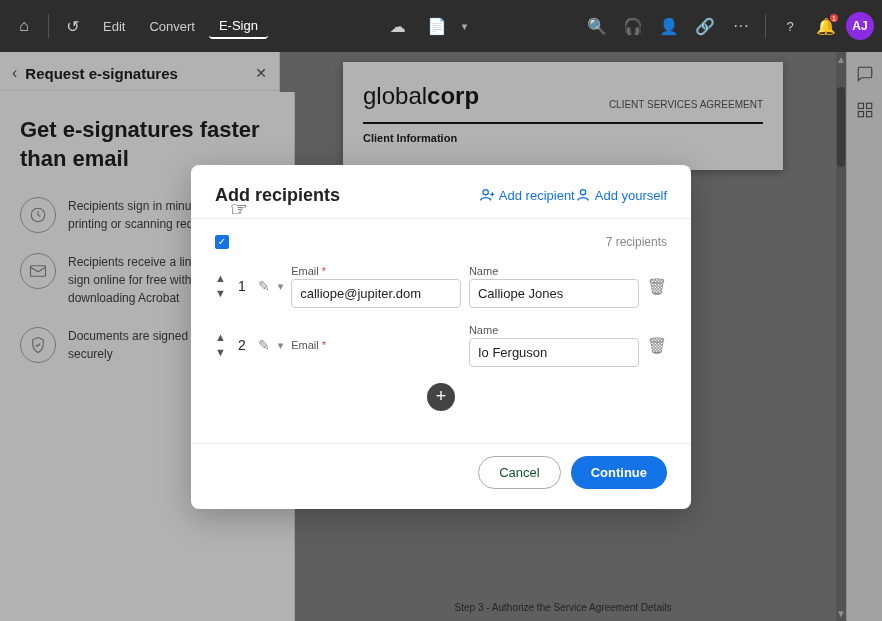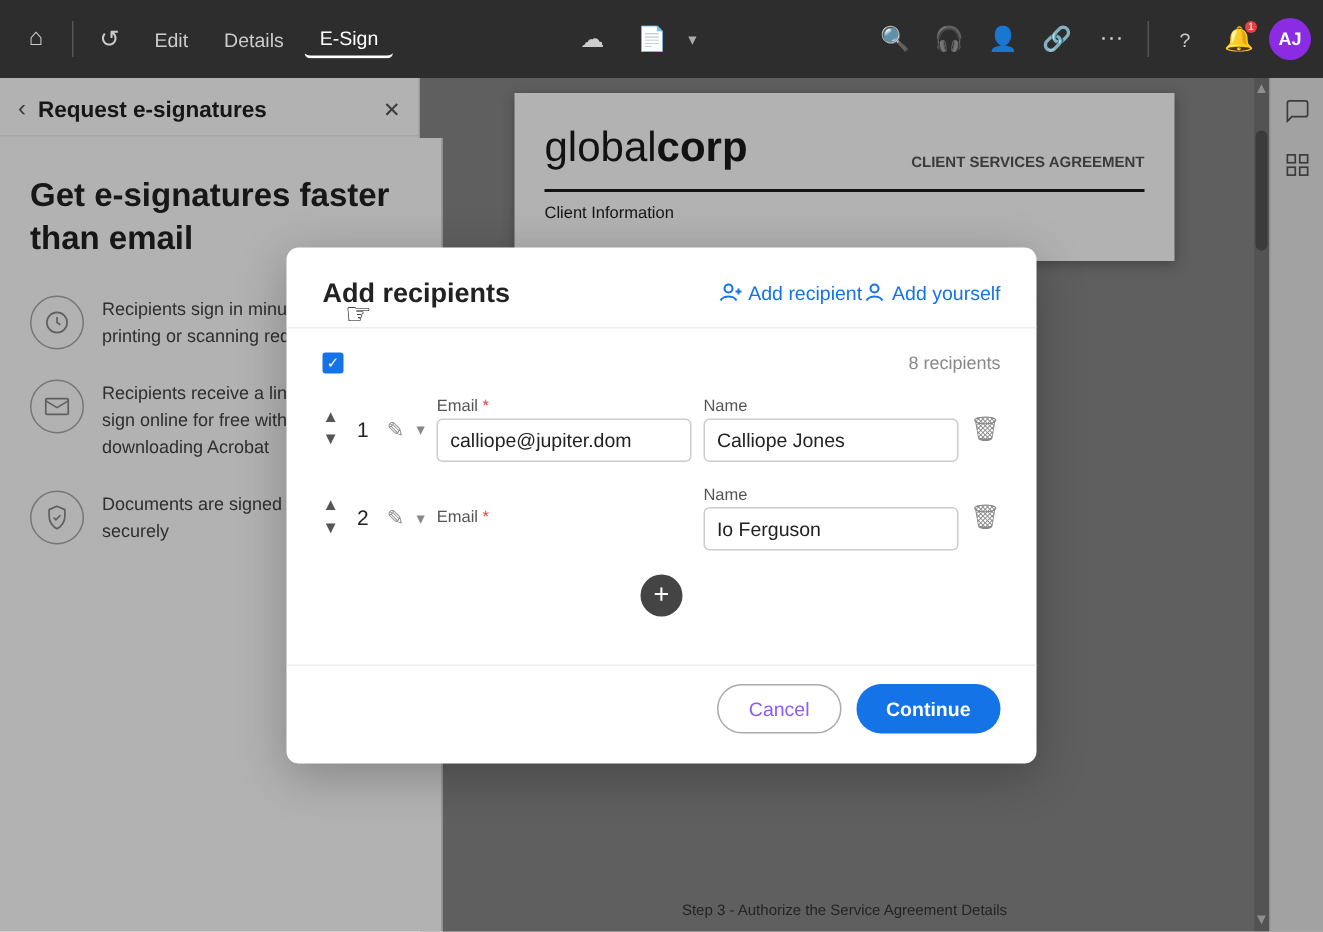--- a/index.html
+++ b/index.html
@@ -265,21 +265,21 @@
       color: #555;
       text-align: right;
       font-weight: 600;
     }
     .pdf-divider {
       border-top: 2px solid #1a1a1a;
       margin-bottom: 8px;
     }
     .pdf-section-title {
       font-size: 11px;
-      font-weight: 400;
+      font-weight: 700;
       color: #222;
       margin-bottom: 6px;
     }
     .pdf-field-label {
       font-size: 9px;
       color: #888;
       border: 1px solid #ddd;
       padding: 2px 6px;
       width: 100%;
     }
@@ -492,21 +492,21 @@
       display: flex;
       justify-content: flex-end;
       gap: 10px;
       border-top: 1px solid #eee;
     }
     .btn-cancel {
       padding: 8px 20px;
       border: 1px solid #aaa;
       border-radius: 20px;
       background: #fff;
-      color: #8b5cf6;
+      color: #14532d;
       font-size: 13px;
       cursor: pointer;
     }
     .btn-continue {
       padding: 8px 20px;
       border-radius: 20px;
       background: #1473e6;
       color: #fff;
       border: none;
       font-size: 13px;
@@ -532,21 +532,21 @@
     <span>⌂</span>
   </button>
   <div class="toolbar-divider"></div>
   <button class="toolbar-icon-btn">
     <span>↺</span>
   </button>
   <button class="toolbar-text-btn">
     <span>Edit</span>
   </button>
   <button class="toolbar-text-btn">
-    <span>Details</span>
+    <span>Convert</span>
   </button>
   <button class="toolbar-text-btn active toolbar-esign">
     <span>E-Sign</span>
   </button>
   <div class="toolbar-center">
     <button class="toolbar-icon-btn">
       <span>☁</span>
     </button>
     <button class="toolbar-icon-btn">
       <span>📄</span>
@@ -656,24 +656,24 @@
           </svg>
         </div>
         <span class="promo-text">Documents are signed fast and securely</span>
       </div>
     </div>
   </div>
 
   <div class="pdf-area">
     <div class="pdf-page">
       <div class="pdf-logo-row">
-        <div style="font-size:28px;font-weight:300;color:#1a1a1a;">
+        <div style="font-size:24px;font-weight:300;color:#1a1a1a;">
           global<span style="font-weight:700;">corp</span>
         </div>
-        <div class="pdf-subtitle" style="font-size:10px;font-weight:700;color:#555;">CLIENT SERVICES AGREEMENT</div>
+        <div class="pdf-subtitle" style="font-size:10px;font-weight:400;color:#555;">CLIENT SERVICES AGREEMENT</div>
       </div>
       <div class="pdf-divider"></div>
       <div class="pdf-section-title">Client Information</div>
     </div>
     <div class="pdf-step">Step 3 - Authorize the Service Agreement Details</div>
 
     <div class="scrollbar-right">
       <span class="scroll-arrow">▲</span>
       <div class="scrollbar-thumb"></div>
       <div style="flex:1;"></div>
@@ -719,21 +719,21 @@
             <span>Add yourself</span>
           </button>
         </div>
       </div>
 
       <div class="modal-body">
         <div class="recipients-count-row">
           <label class="checkbox-label" style="cursor:pointer;">
             <div class="checkbox-box">✓</div>
           </label>
-          <span class="recipients-count-label">8 recipients</span>
+          <span class="recipients-count-label">7 recipients</span>
         </div>
 
         <div class="recipient-entry">
           <div class="re-arrows">
             <button class="re-arrow-btn">▲</button>
             <button class="re-arrow-btn">▼</button>
           </div>
           <span class="re-num">1</span>
           <span class="re-edit-icon">✎</span>
           <span class="re-chevron">▾</span>

